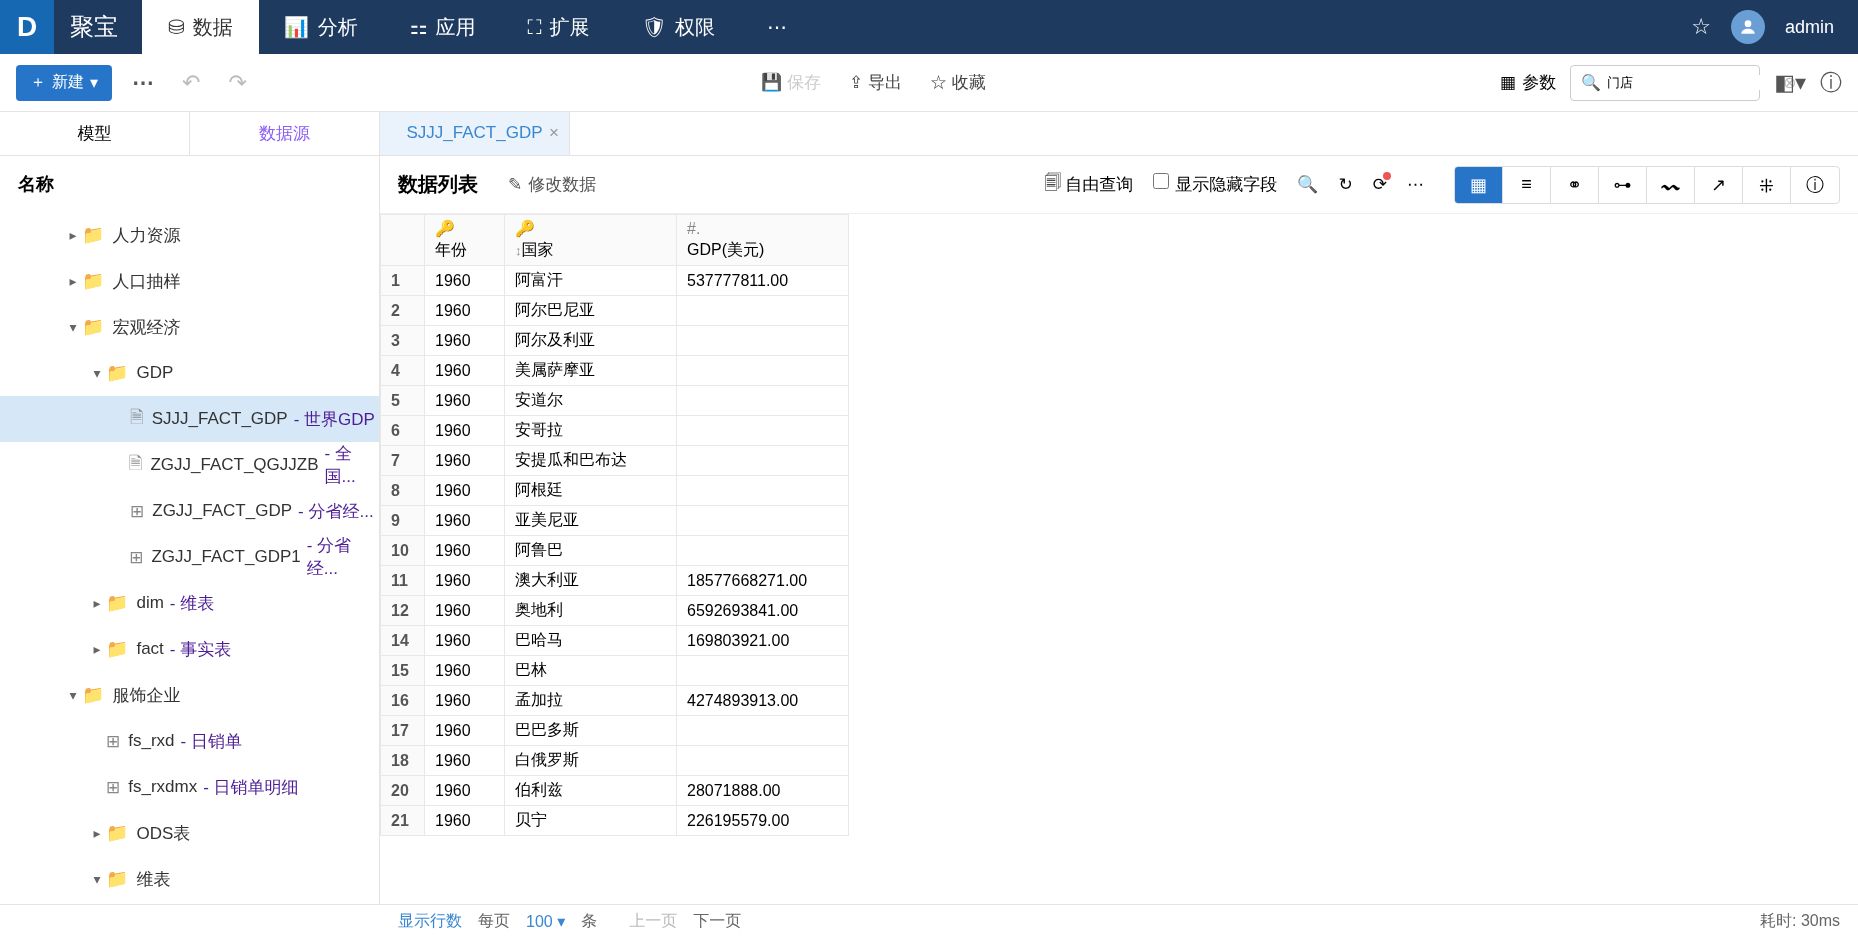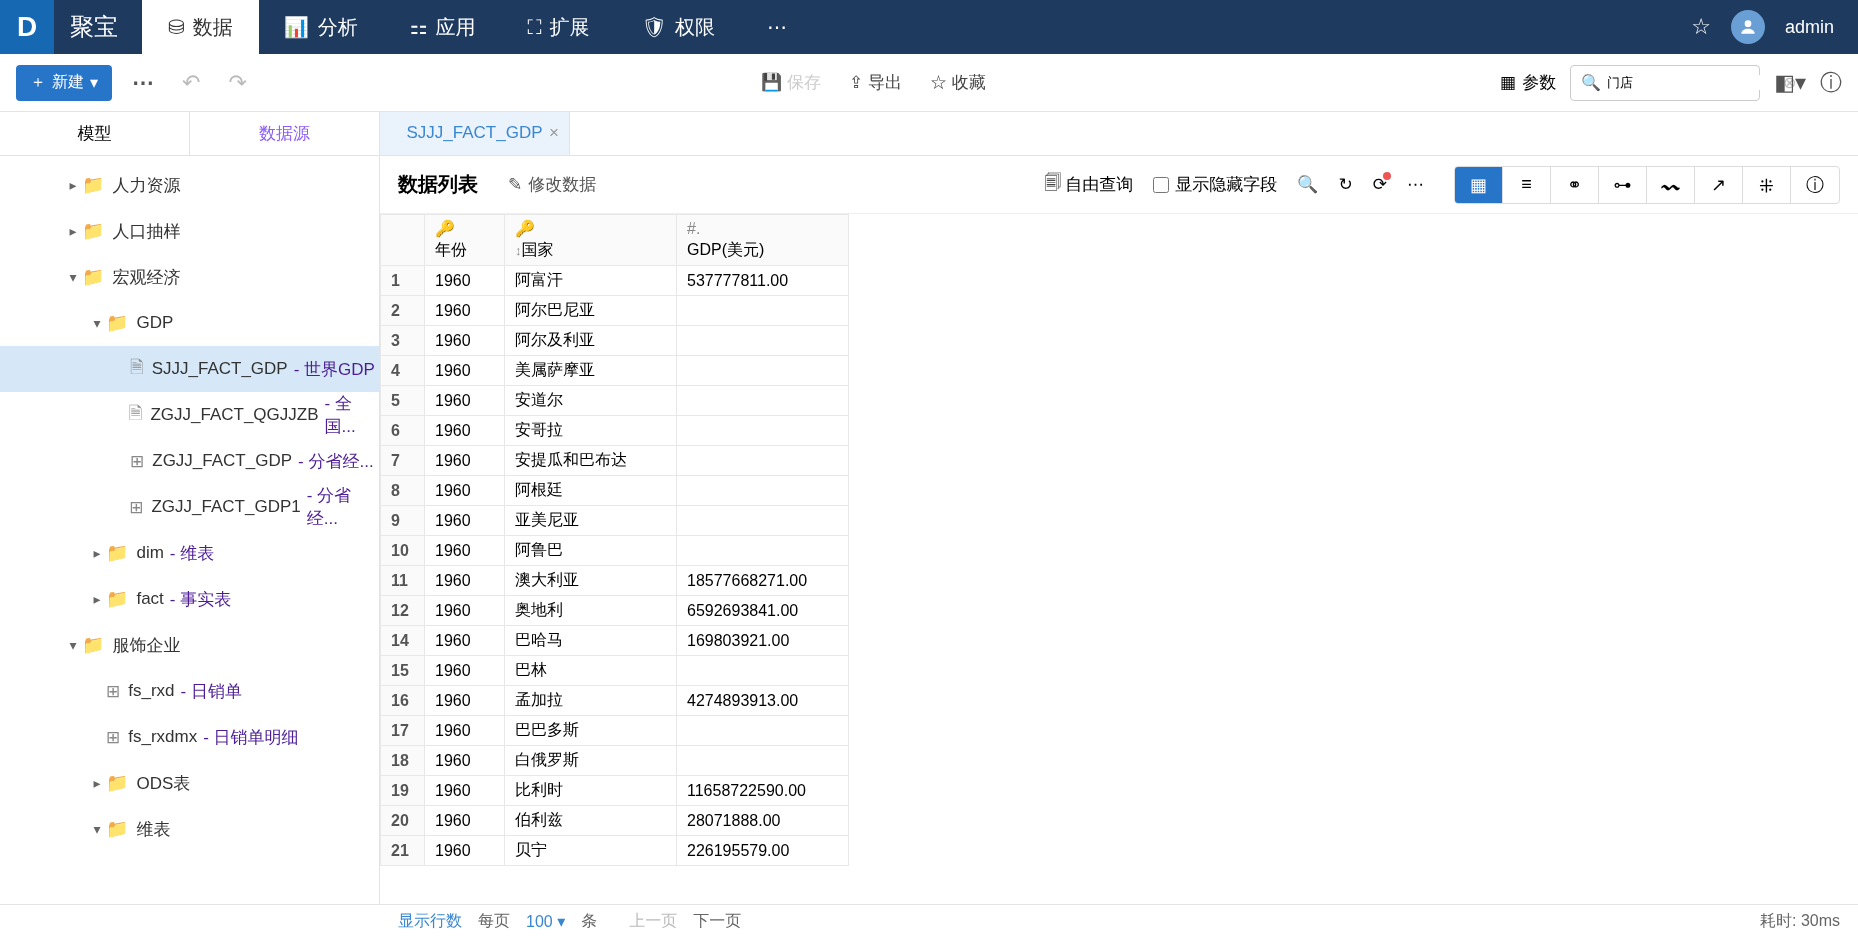--- a/index.html
+++ b/index.html
@@ -55,21 +55,21 @@
 .file-ico { color: #888; margin-right: 8px; font-size: 17px; }
 .tree-sub { color: #4c1d95; margin-left: 6px; }
 
 
 .content { flex: 1; display: flex; flex-direction: column; }
 .content-toolbar { height: 58px; border-bottom: 1px solid #eee; display: flex; align-items: center; padding: 0 18px; }
 .ct-title { font-size: 20px; font-weight: 600; }
 .ct-modify { margin-left: 30px; font-size: 17px; color: #555; display: flex; align-items: center; gap: 6px; cursor: pointer; }
 .ct-right { margin-left: auto; display: flex; align-items: center; gap: 20px; font-size: 17px; }
 .ct-iconbtn { cursor: pointer; display: flex; align-items: center; gap: 4px; }
-.ct-checkbox { display: flex; align-items: center; gap: 6px; }
+.ct-checkbox { display: flex; align-items: flex-start; gap: 6px; }
 .ct-checkbox input { width: 16px; height: 16px; }
 .view-btns { display: flex; border: 1px solid #dcdcdc; border-radius: 4px; overflow: hidden; margin-left: 10px; }
 .view-btn { width: 48px; height: 36px; display: flex; align-items: center; justify-content: center; cursor: pointer; font-size: 18px; border-right: 1px solid #dcdcdc; }
 .view-btn:last-child { border-right: none; }
 .view-btn.active { background: #2775c8; color: #fff; }
 .refresh-badge { position: relative; }
 .refresh-badge::after { content: ''; position: absolute; top: -2px; right: -4px; width: 8px; height: 8px; background: #e55; border-radius: 50%; }
 
 
 .table-wrap { flex: 1; overflow: auto; }
@@ -168,20 +168,21 @@
   <div class="subtab">模型</div>
   <div class="subtab dim">数据源</div>
   <div class="subtab file">
       <span>SJJJ_FACT_GDP</span>
       <span class="close-x">×</span>
     </div>
 </div>
 
 <div class="main">
   <div class="sidebar">
+    <div class="side-header">名称</div>
     <div class="tree" id="tree">
         <div class="tree-item" style="padding-left: 64px;">
           <span class="chev">▸</span>
           <span class="folder-ico">📁</span>
           <span>人力资源</span>
         </div>
         <div class="tree-item" style="padding-left: 64px;">
           <span class="chev">▸</span>
           <span class="folder-ico">📁</span>
           <span>人口抽样</span>
@@ -403,26 +404,20 @@
               <td>巴巴多斯</td>
               <td class="gdp"></td>
             </tr>
             <tr>
               <td class="rownum">18</td>
               <td>1960</td>
               <td>白俄罗斯</td>
               <td class="gdp"></td>
             </tr>
             <tr>
-              <td class="rownum">19</td>
-              <td>1960</td>
-              <td>比利时</td>
-              <td class="gdp">11658722590.00</td>
-            </tr>
-            <tr>
               <td class="rownum">20</td>
               <td>1960</td>
               <td>伯利兹</td>
               <td class="gdp">28071888.00</td>
             </tr>
             <tr>
               <td class="rownum">21</td>
               <td>1960</td>
               <td>贝宁</td>
               <td class="gdp">226195579.00</td>

